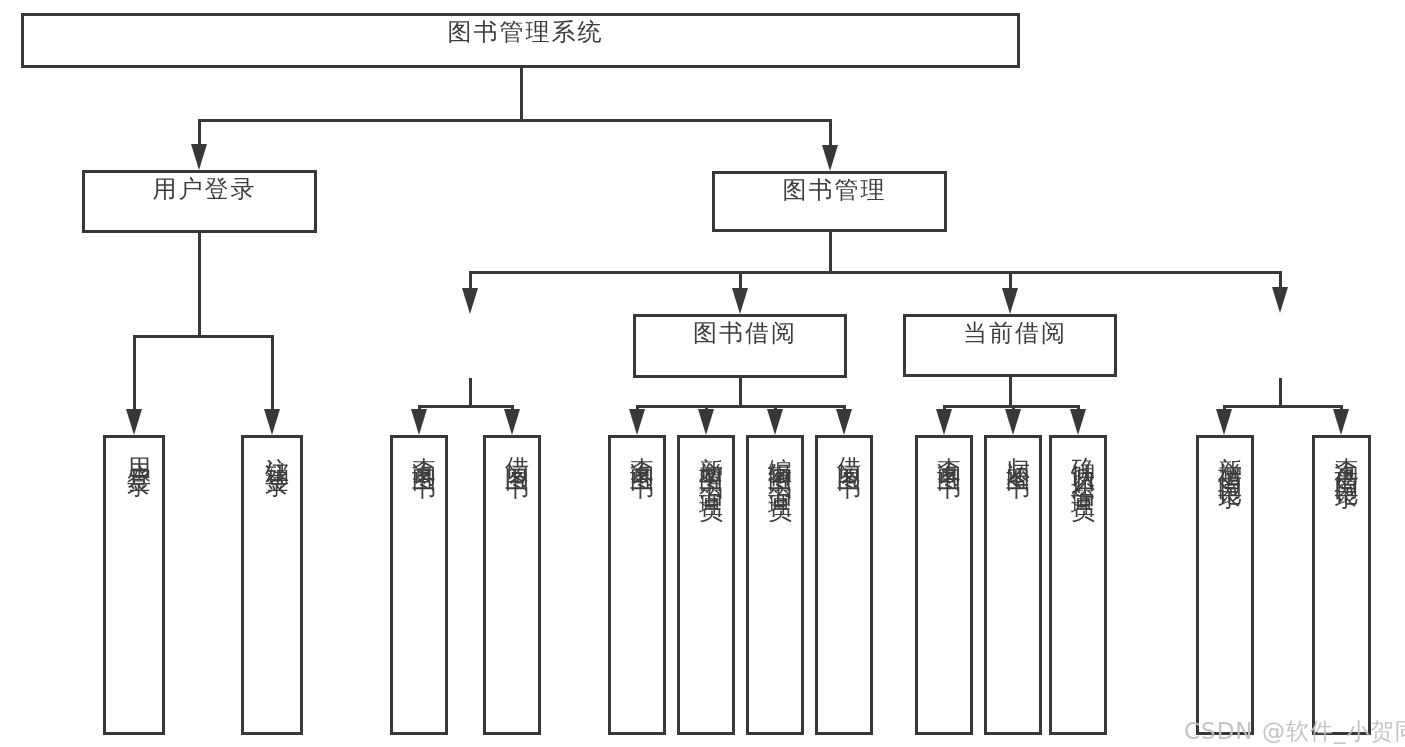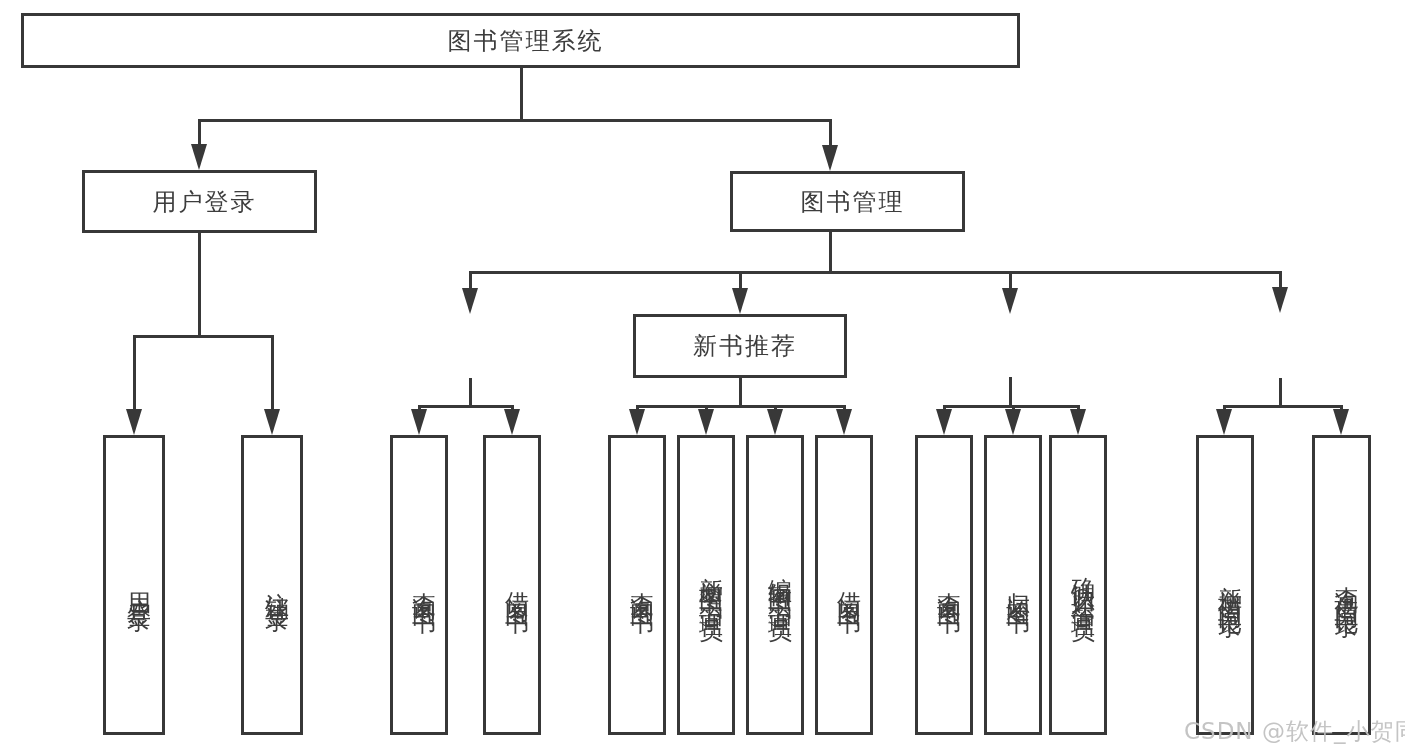--- a/index.html
+++ b/index.html
@@ -9,21 +9,21 @@
     background:#ffffff;
     font-family:"DejaVu Sans","Liberation Sans",sans-serif;
     overflow:hidden;
   }
   .node{
     position:absolute;
     box-sizing:border-box;
     background:#ffffff;
     border:3px solid #383838;
     display:flex;
-    align-items:center;
+    align-items:flex-start;
     justify-content:center;
     color:#3d3d3d;
     padding-left:10px;
   }
   .node.h .label{
     font-size:24px;
     letter-spacing:2px;
     white-space:nowrap;
     color:#3d3d3d;
   }
@@ -113,25 +113,28 @@
     <div class="arrow" style="left: 1005px; top: 409px;"></div>
     <div class="arrow" style="left: 1070px; top: 409px;"></div>
     <div class="arrow" style="left: 1216px; top: 409px;"></div>
     <div class="arrow" style="left: 1333px; top: 409px;"></div>
     <div class="node h" style="left: 21px; top: 13px; width: 999px; height: 55px;">
       <span class="label">图书管理系统</span>
     </div>
     <div class="node h" style="left: 82px; top: 170px; width: 235px; height: 63px;">
       <span class="label">用户登录</span>
     </div>
-    <div class="node h" style="left: 712px; top: 171px; width: 235px; height: 61px; margin-left: 18px;">
+    <div class="node h" style="left: 712px; top: 171px; width: 235px; height: 61px;">
       <span class="label">图书管理</span>
     </div>
     <div class="node h" style="left: 633px; top: 314px; width: 214px; height: 64px;">
-      <span class="label">新书推荐</span>
+      <span class="label">图书借阅</span>
+    </div>
+    <div class="node h" style="left: 903px; top: 314px; width: 214px; height: 63px;">
+      <span class="label">当前借阅</span>
     </div>
     <div class="node v" style="left: 103px; top: 435px; width: 62px; height: 300px;">
       <span class="label">用户登录</span>
     </div>
     <div class="node v" style="left: 241px; top: 435px; width: 62px; height: 300px;">
       <span class="label">注销登录</span>
     </div>
     <div class="node v" style="left: 390px; top: 435px; width: 58px; height: 300px;">
       <span class="label">查询图书</span>
     </div>

